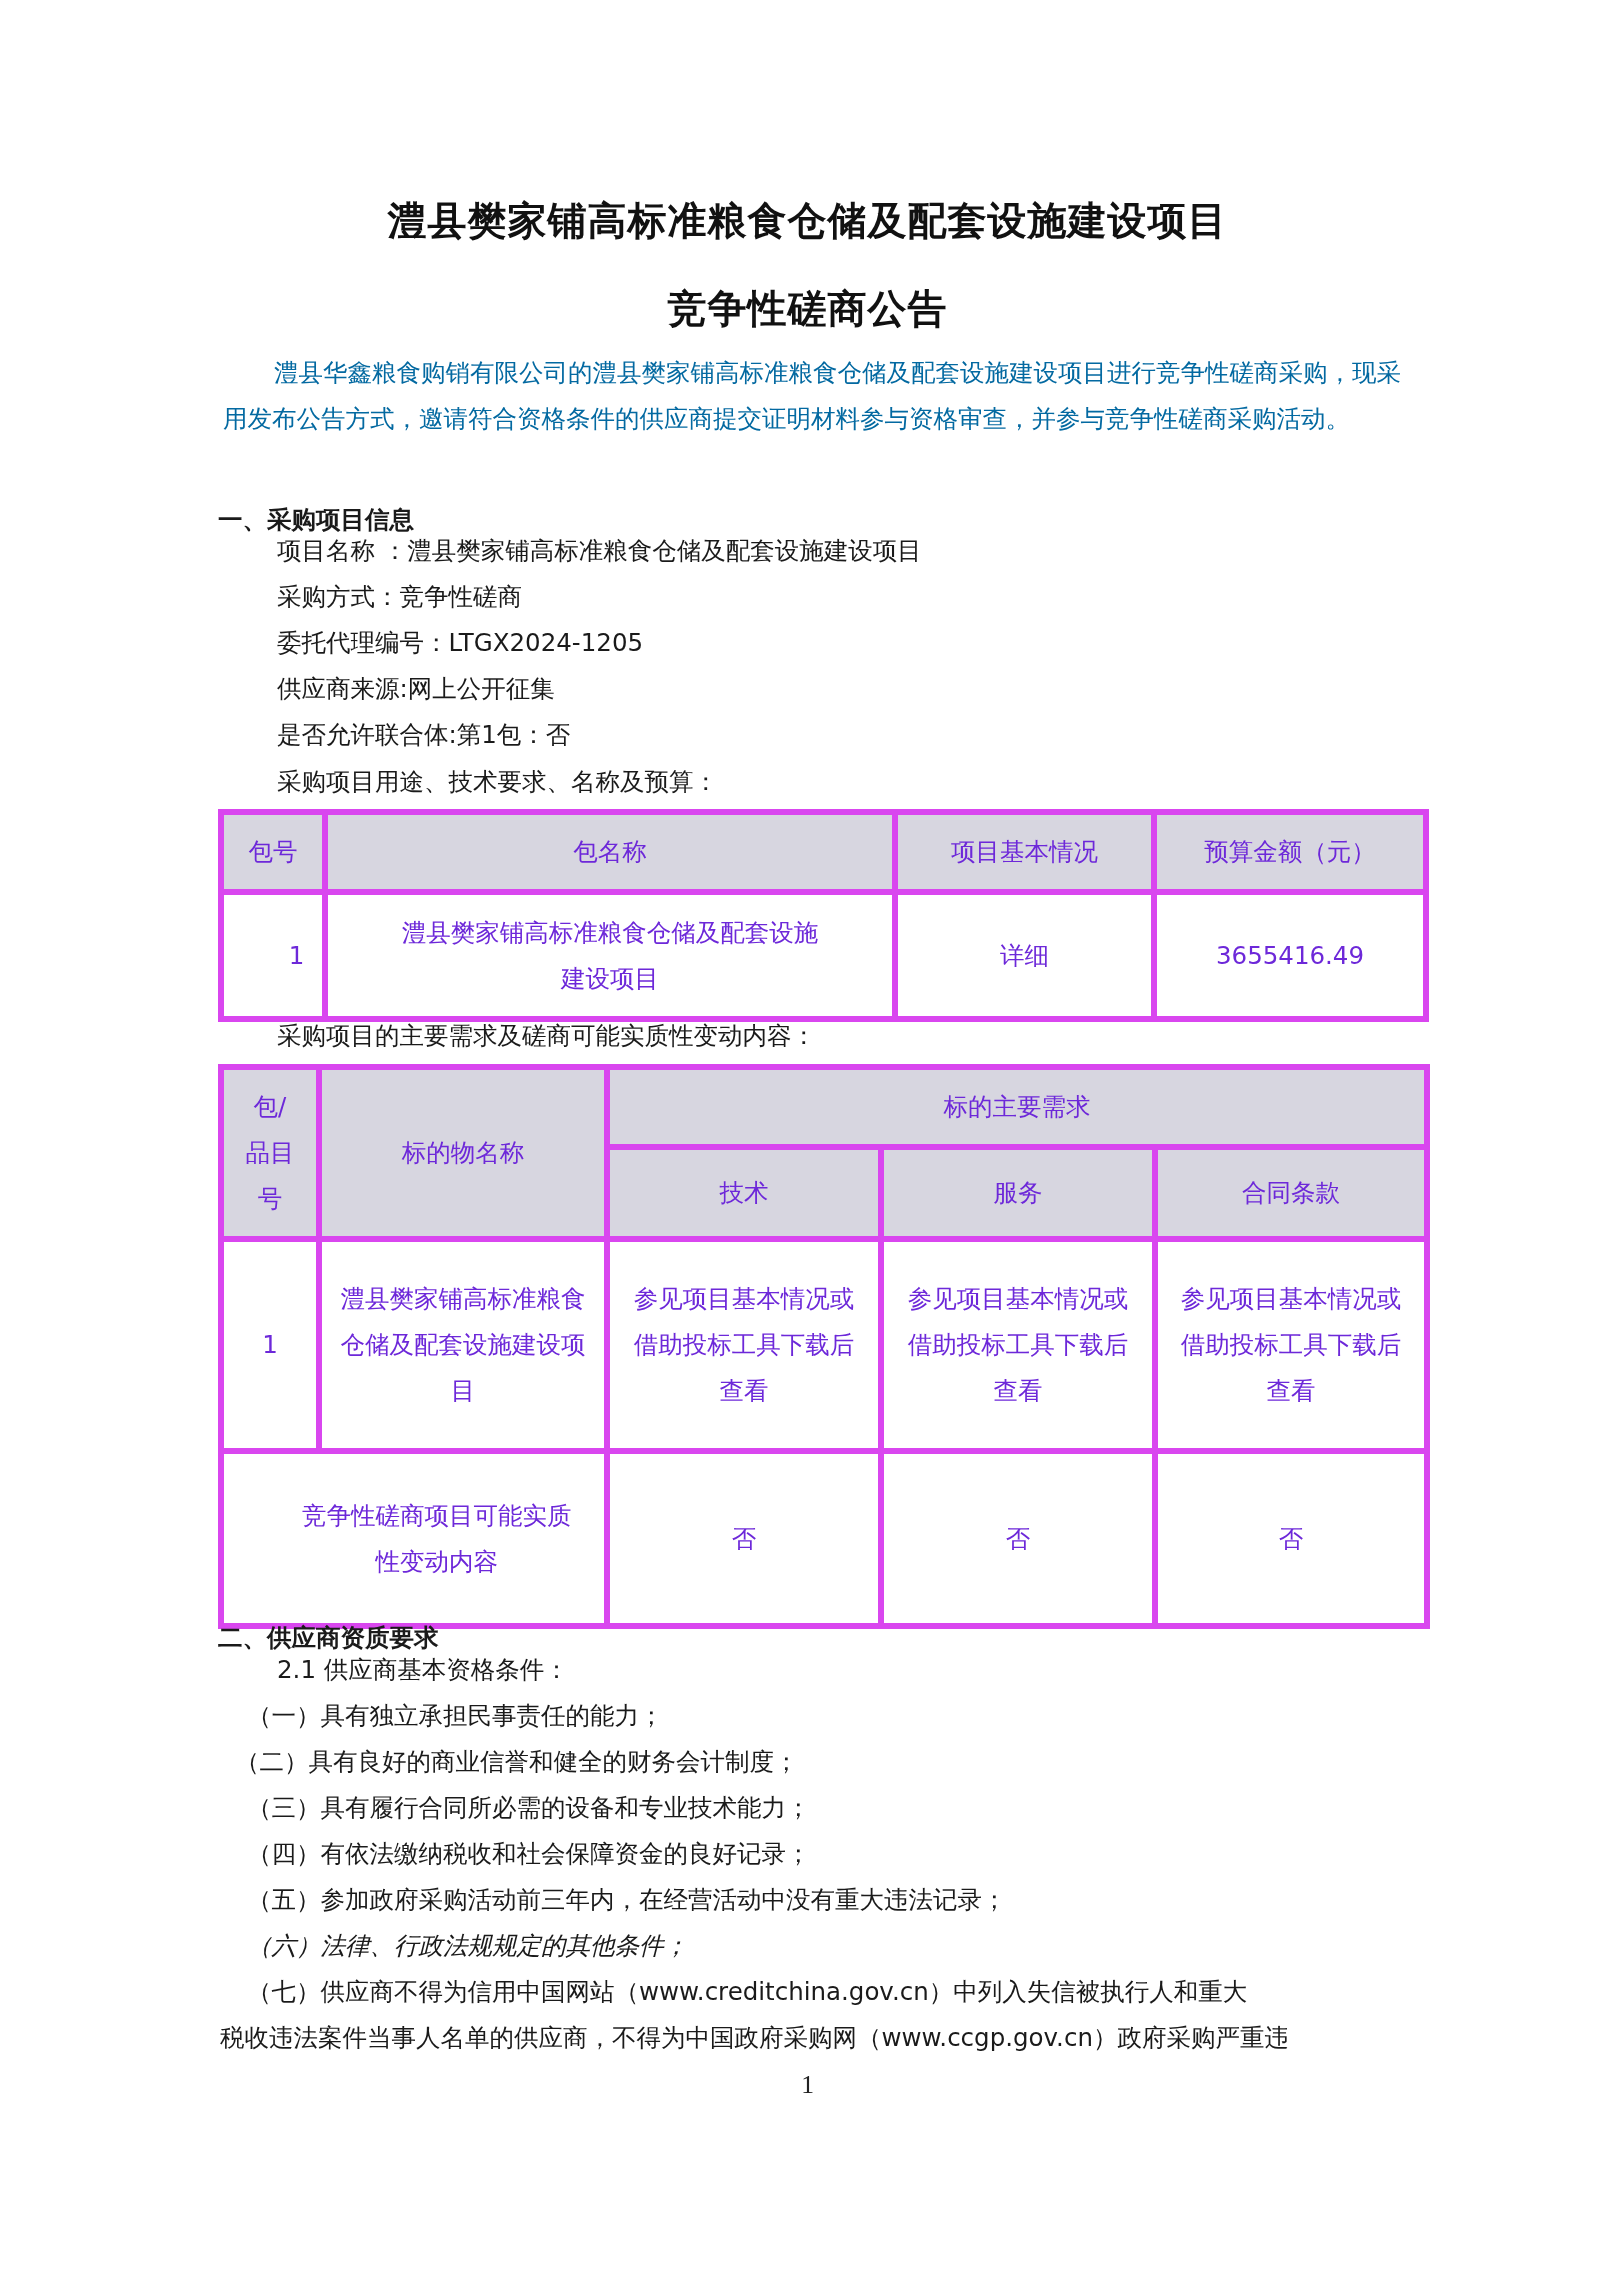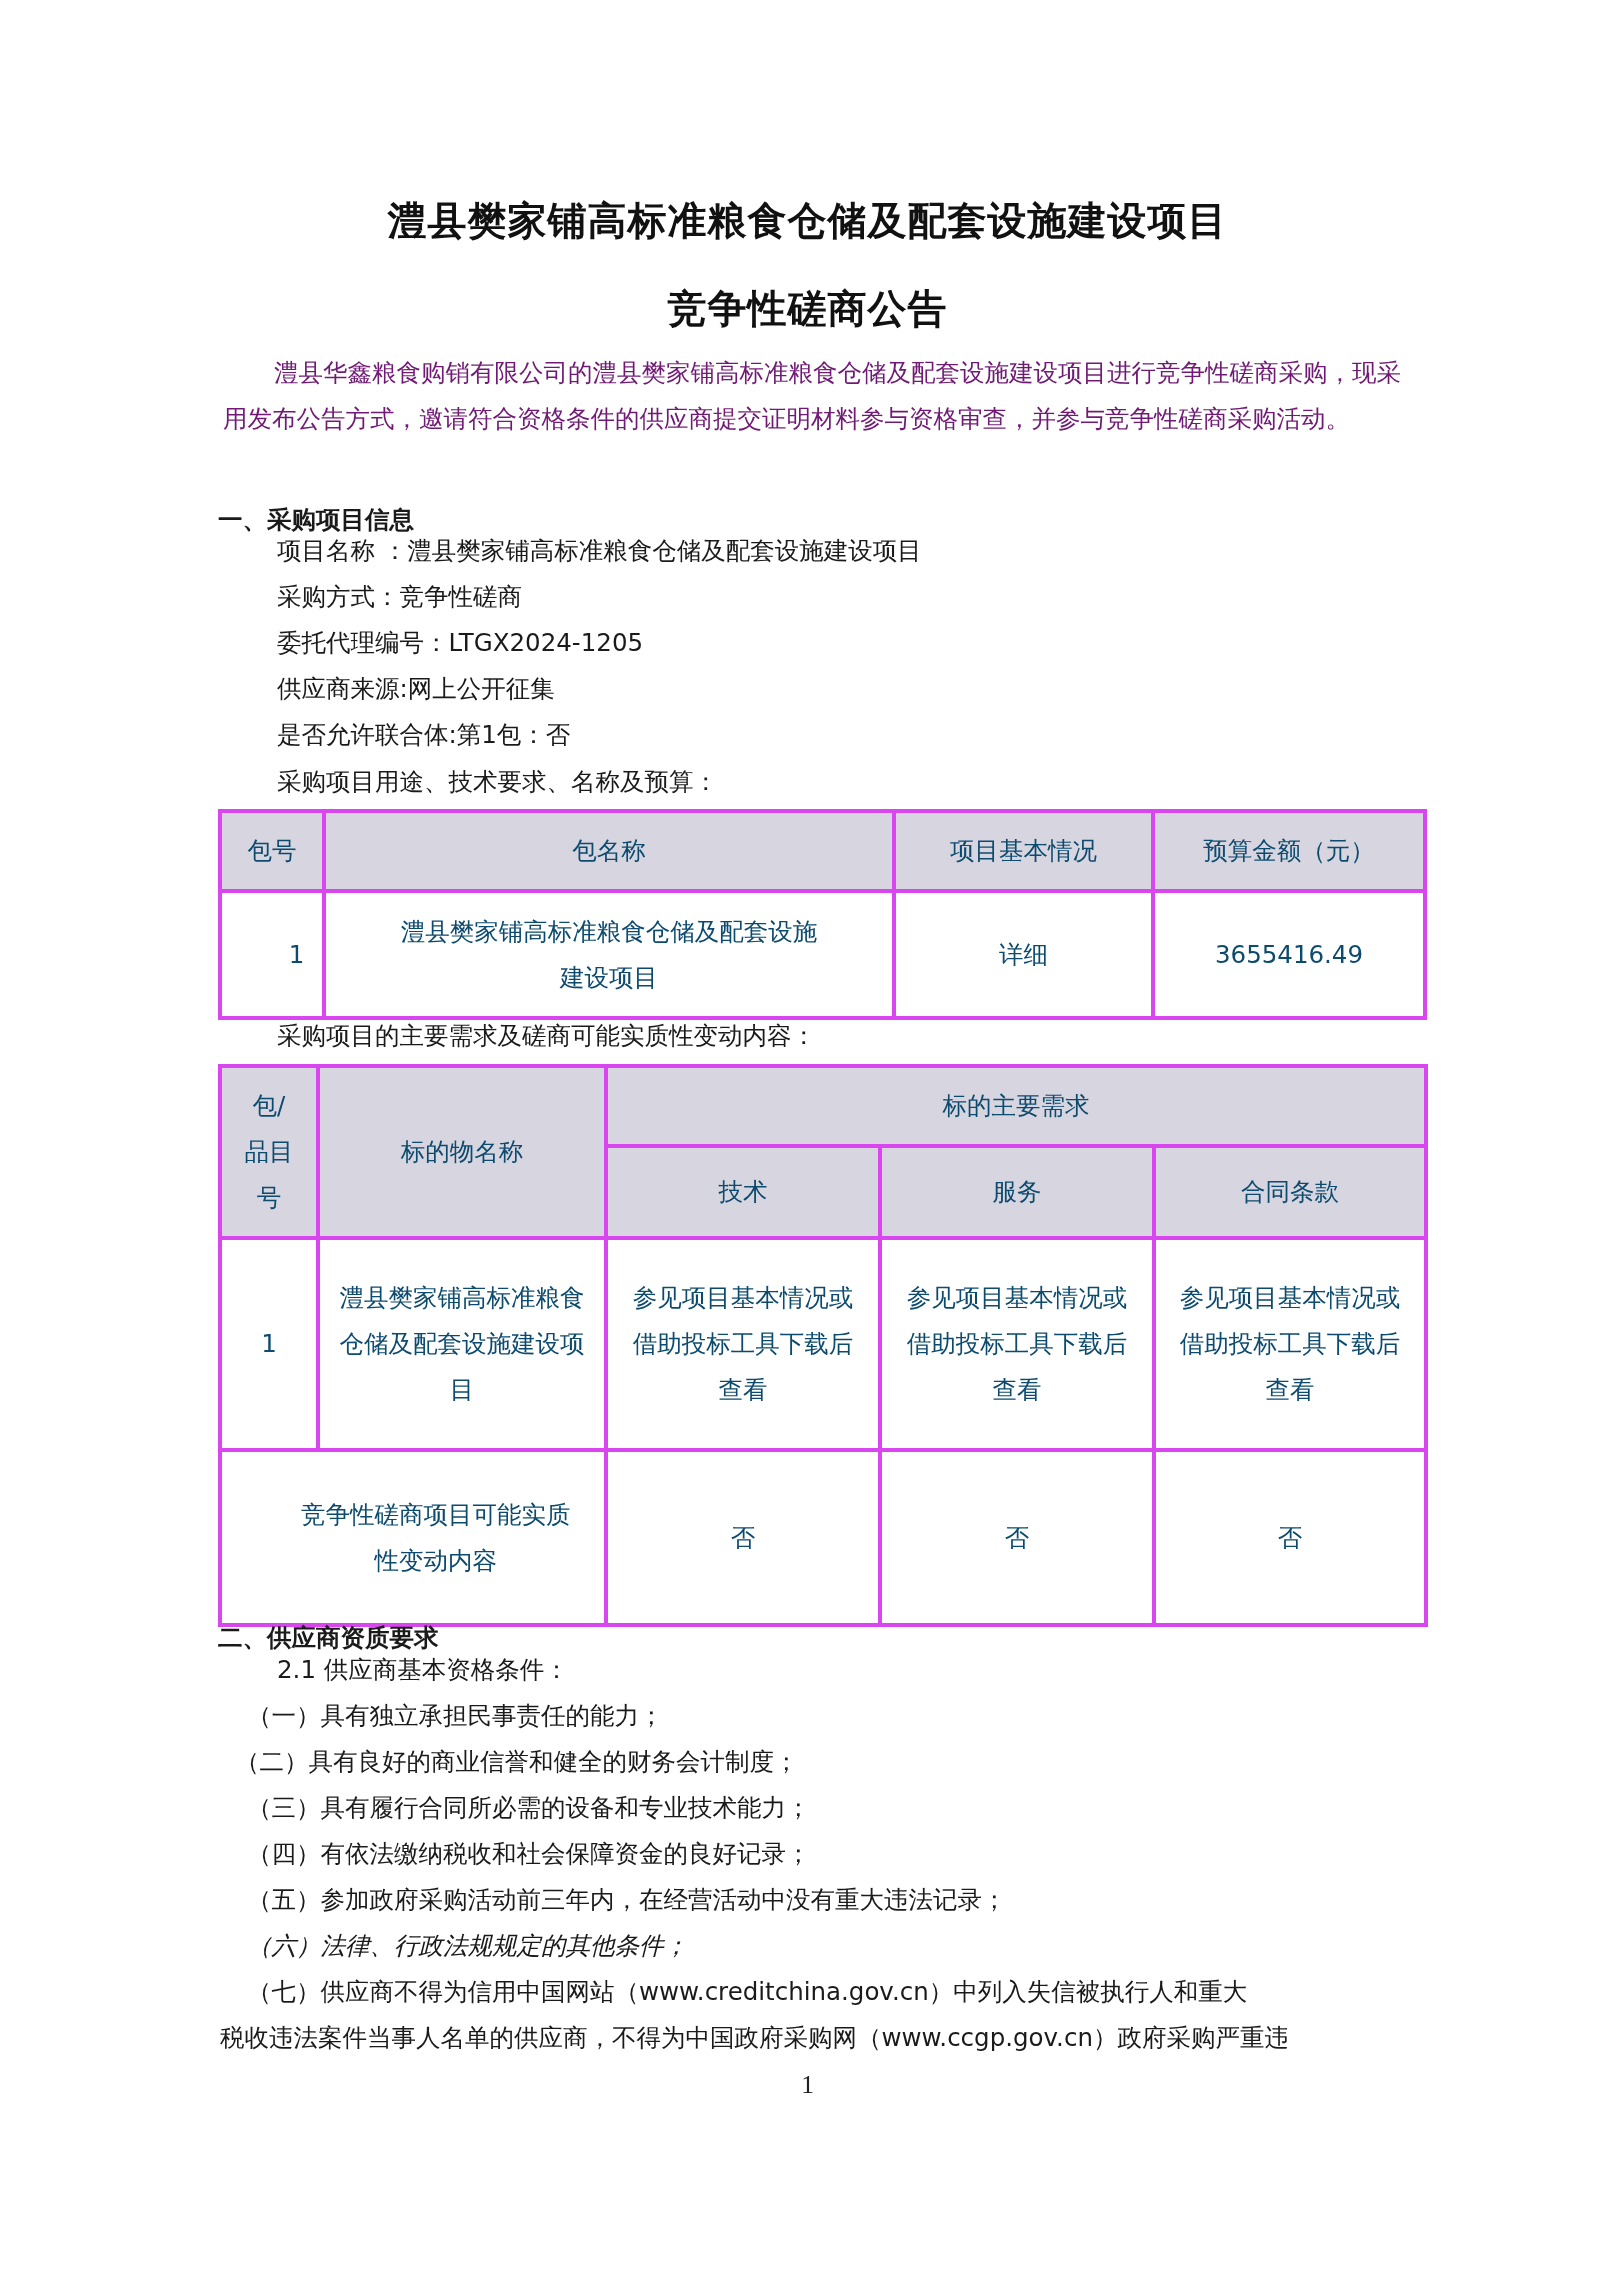--- a/index.html
+++ b/index.html
@@ -9,28 +9,28 @@
     color: #1a1a1a;
   }
   .title {
     position: absolute; left: 0; width: 1615px; text-align: center;
     font-weight: bold; font-size: 39px; letter-spacing: 1px; color: #111;
   }
   #title1 { top: 194px; }
   #title2 { top: 282px; }
   .para {
     position: absolute; left: 223px; width: 1200px;
-    font-size: 24.5px; line-height: 46px; color: #701a75;
+    font-size: 24.5px; line-height: 46px; color: #0369a1;
   }
   .line { position: absolute; font-size: 24.5px; white-space: nowrap; color: #1a1a1a; }
   .h { font-weight: bold; margin-top: 14px; }
   table { position: absolute; border-collapse: collapse; table-layout: fixed; }
   td {
-    border: 4px solid #d946ef; text-align: center; vertical-align: middle;
-    font-size: 24.5px; line-height: 46px; color: #0c4a6e; padding: 0 7.8px;
+    border: 6px solid #d946ef; text-align: center; vertical-align: middle;
+    font-size: 24.5px; line-height: 46px; color: #6d28d9; padding: 0 7.8px;
   }
   td.hd { background: #d7d6e0; }
   #t1 { left: 218px; top: 809px; width: 1206px; }
   #t2 { left: 218px; top: 1064px; width: 1208px; }
   .right { text-align: right; padding-right: 17.6px; }
   .pagenum {
     position: absolute; top: 2070px; left: 0; width: 1615px; text-align: center;
     font-family: "Liberation Serif", serif; font-size: 25.5px; color: #222;
   }
 </style>

